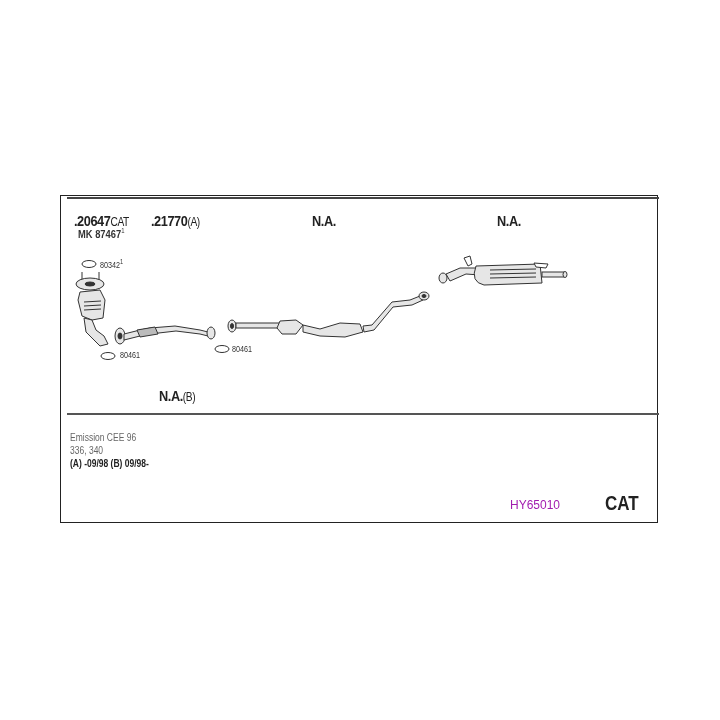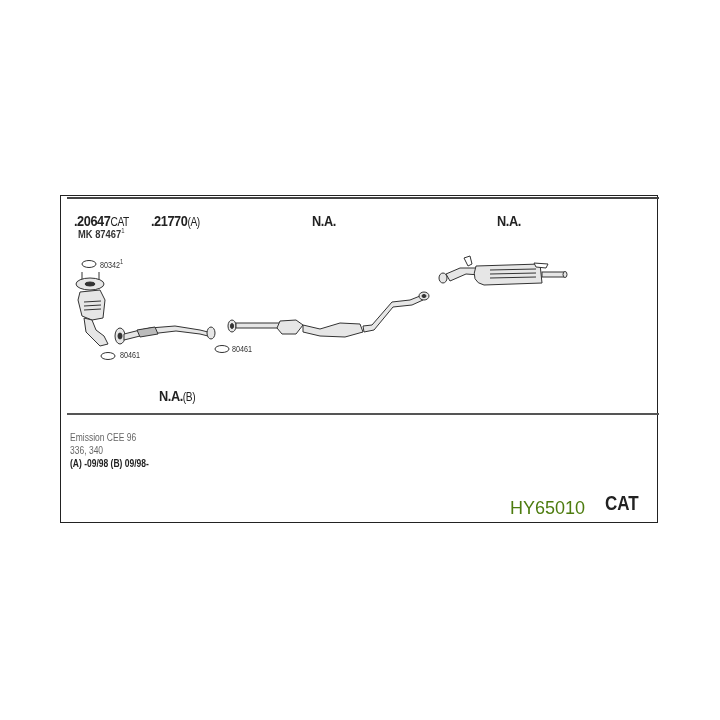--- a/index.html
+++ b/index.html
@@ -9,21 +9,21 @@
   .mid-rule { position:absolute; left:67px; top:413px; width:592px; height:2px; background:#555; }
   .abs { position:absolute; white-space:nowrap; }
   .pn { font-weight:bold; font-size:15px; letter-spacing:-0.5px; color:#222; transform:scaleX(0.85); transform-origin:left; }
   .pn .suffix { font-weight:normal; font-size:12px; }
   .sub { font-size:11px; color:#333; transform:scaleX(0.85); transform-origin:left; }
   .sub .b { font-weight:bold; }
   sup { font-size:7px; }
   .gasket-label { font-size:9px; color:#333; transform:scaleX(0.8); transform-origin:left; }
   .note { font-size:10px; color:#666; transform:scaleX(0.85); transform-origin:left; }
   .note.bold { font-weight:bold; color:#222; }
-  .code { font-size:18px; color:#4d7c0f; }
+  .code { font-size:12px; color:#a21caf; }
   .cat { font-size:20px; font-weight:bold; color:#222; transform:scaleX(0.85); transform-origin:left; }
   svg.parts { position:absolute; left:0; top:0; }
 </style>
 </head>
 <body>
 
 <div class="frame"></div>
 <div class="top-rule"></div>
 <div class="mid-rule"></div>
 

